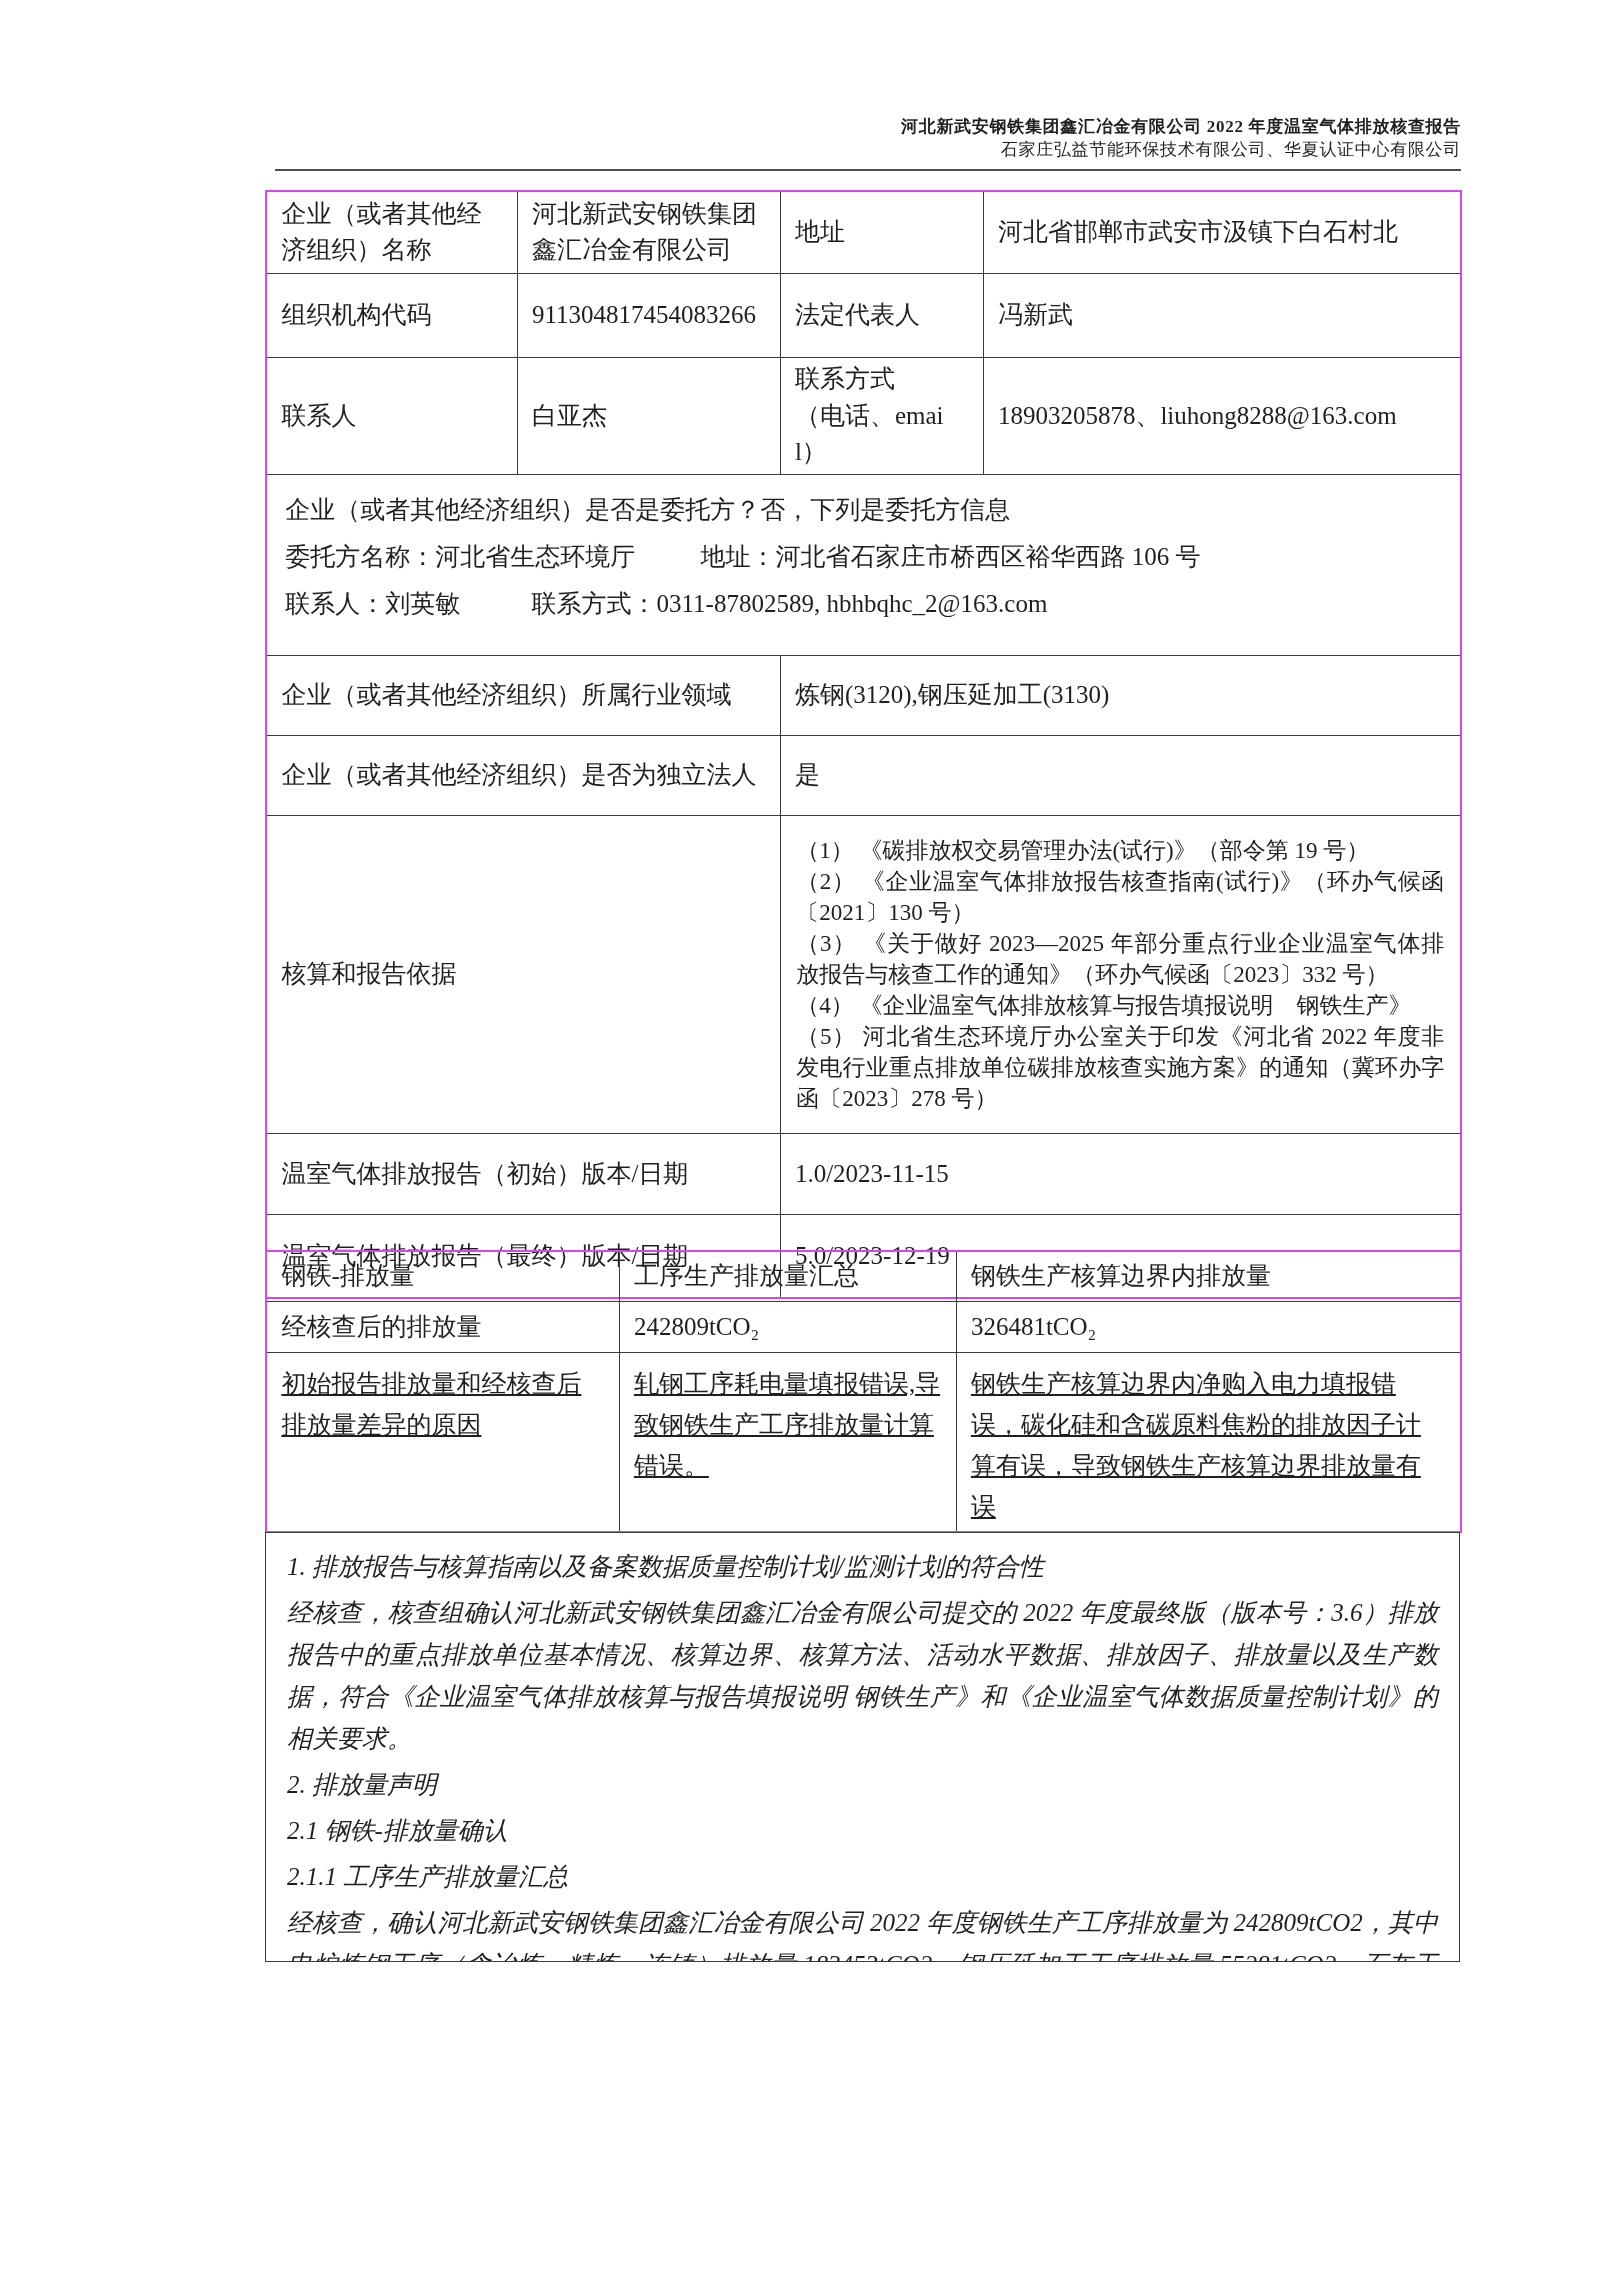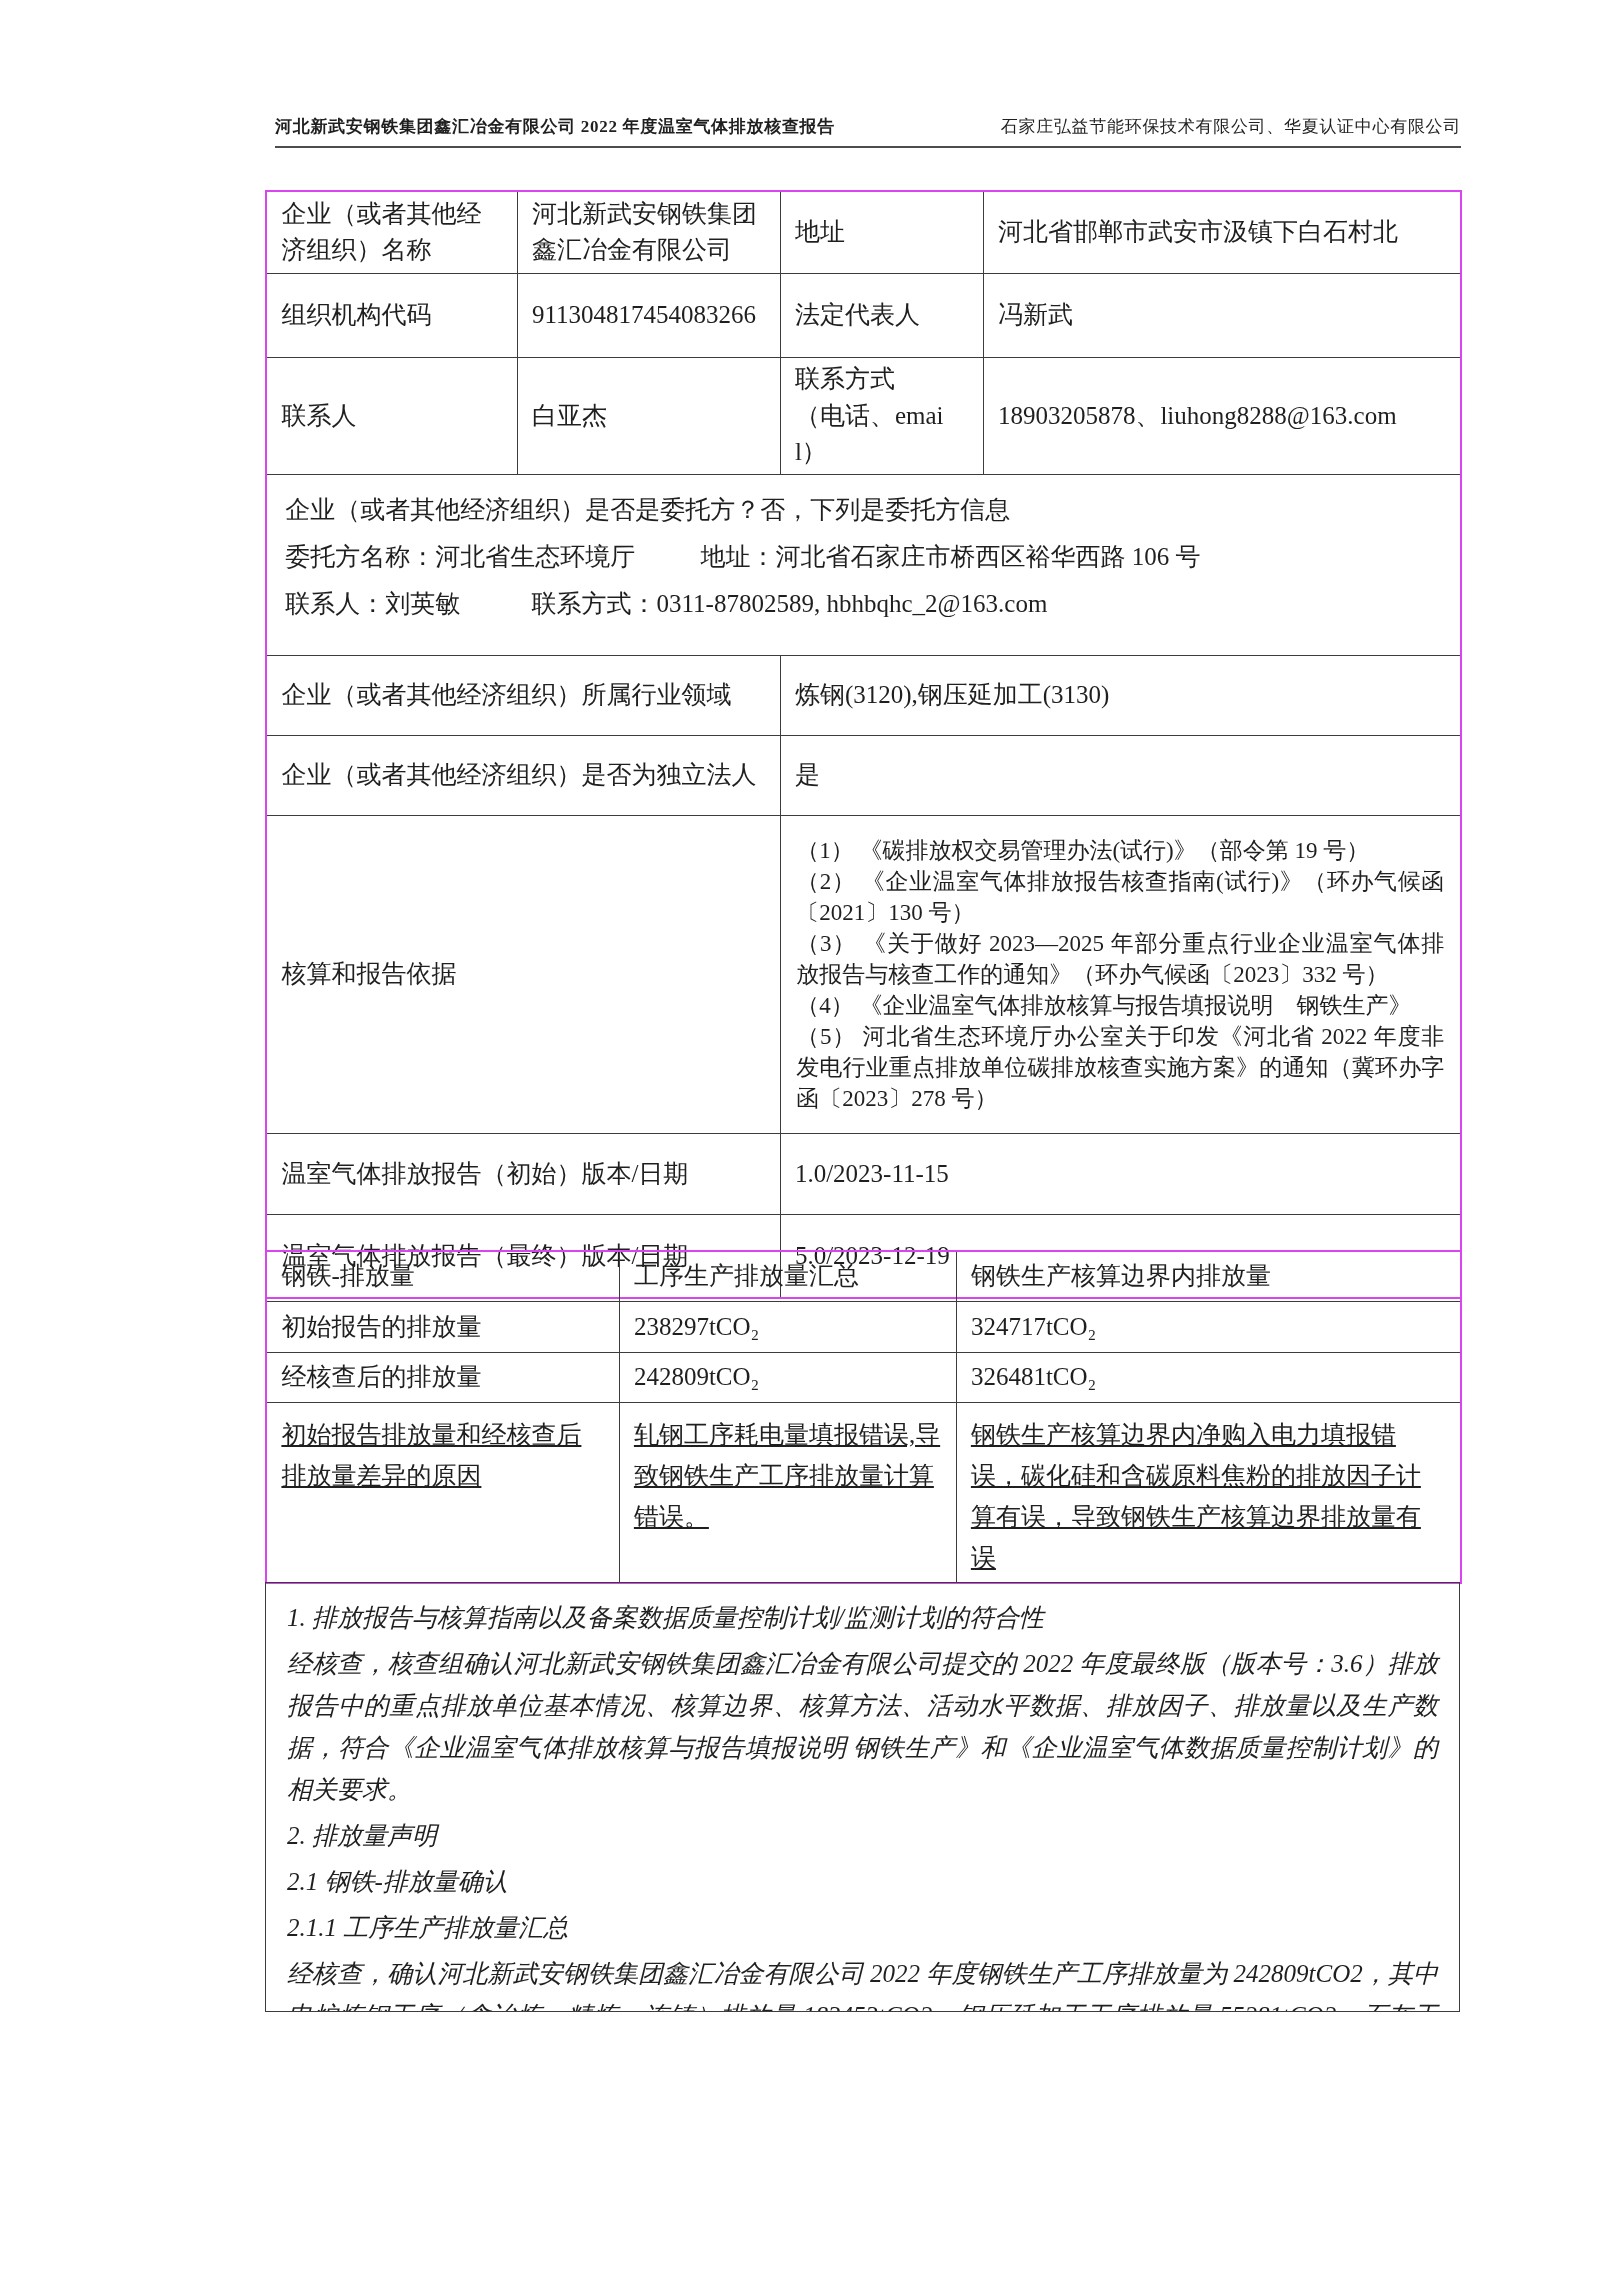--- a/index.html
+++ b/index.html
@@ -11,20 +11,21 @@
     color:#1f1f1f;
     overflow:hidden;
   }
   
   .header{
     position:absolute;left:275px;top:115px;width:1186px;
     display:flex;justify-content:space-between;align-items:flex-end;
     font-size:17px;letter-spacing:0.7px;
     padding-bottom:7.9px;
     border-bottom:2px solid #4d4d4d;
+    flex-direction:column;
   }
   .h-left{font-weight:bold;}
   .h-right{font-weight:normal;}
 
   
   table.t{
     border-collapse:collapse;table-layout:fixed;
     width:1195px;font-size:25px;
     border:2px solid #d946ef;
   }
@@ -158,25 +159,20 @@
           <col style="width:337px">
           <col style="width:505px">
         </colgroup>
       <tbody>
           <tr class="trh">
         <td>钢铁-排放量</td>
         <td>工序生产排放量汇总</td>
         <td>钢铁生产核算边界内排放量</td>
       </tr>
       <tr class="trd">
-        <td>初始报告的排放量</td>
-        <td>238297tCO₂</td>
-        <td>324717tCO₂</td>
-      </tr>
-      <tr class="trd">
         <td>经核查后的排放量</td>
         <td>242809tCO₂</td>
         <td>326481tCO₂</td>
       </tr>
       <tr class="trr">
         <td>初始报告排放量和经核查后排放量差异的原因</td>
         <td>轧钢工序耗电量填报错误,导致钢铁生产工序排放量计算错误。</td>
         <td>钢铁生产核算边界内净购入电力填报错误，碳化硅和含碳原料焦粉的排放因子计算有误，导致钢铁生产核算边界排放量有误</td>
       </tr>
     </tbody>

